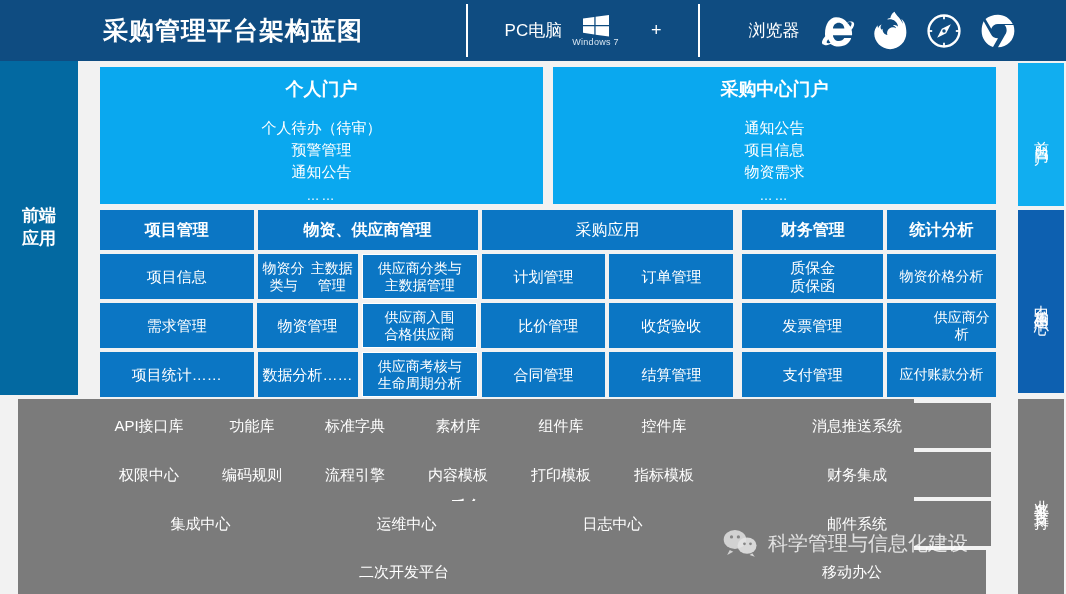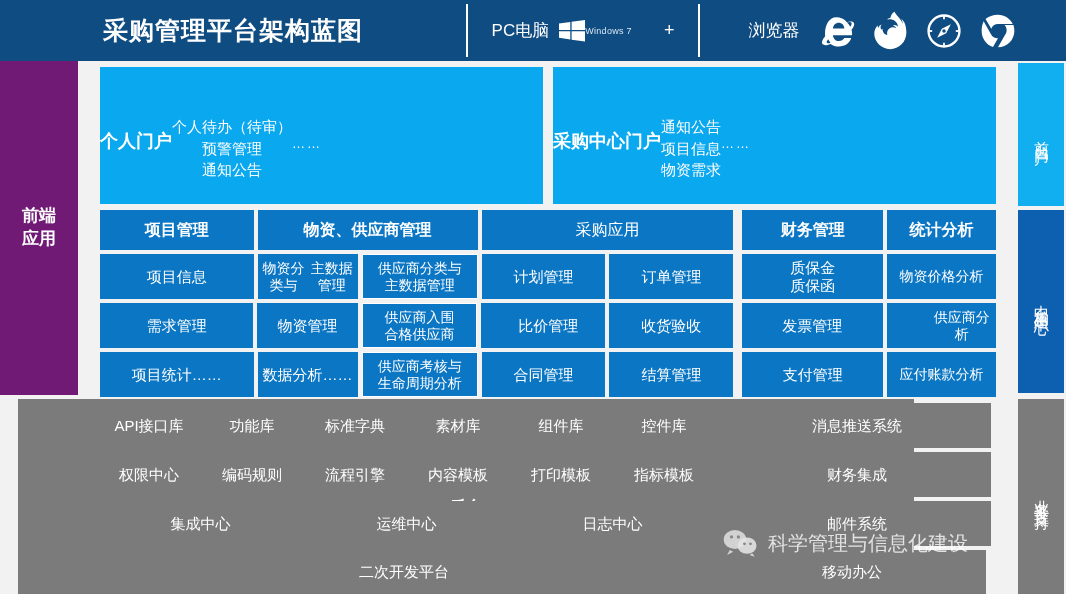--- a/index.html
+++ b/index.html
@@ -11,48 +11,48 @@
   }
   .page{position:relative;width:1066px;height:594px;background:#f2f2f2;}
 
   
   .header{position:absolute;left:0;top:0;width:1066px;height:61px;background:#0f4c81;display:flex;align-items:stretch;}
   .hdr-title{width:466px;display:flex;align-items:center;justify-content:center;
     color:#ffffff;font-size:25px;font-weight:bold;letter-spacing:1px;}
   .hdr-div{width:2px;background:#ffffff;margin:4px 0;}
   .hdr-pc{width:230px;display:flex;align-items:center;justify-content:center;gap:10px;color:#fff;}
   .hdr-pc-label{font-size:17px;}
-  .win7{display:flex;align-items:center;line-height:1;}
+  .win7{display:flex;flex-direction:column;align-items:center;line-height:1;}
   .win7 .flag{width:26px;height:22px;}
   .win7 .w7text{font-size:9px;color:#d8e6f2;margin-top:1px;letter-spacing:.3px;}
   .hdr-plus{font-size:18px;color:#ffffff;margin-left:22px;}
   .hdr-br{flex:1;display:flex;align-items:center;justify-content:center;gap:14px;color:#fff;}
   .hdr-br-label{font-size:17px;margin-right:2px;}
   .bricon{width:40px;height:40px;}
 
   
   .body{position:absolute;left:0;top:61px;width:1066px;height:533px;}
 
   .lrail{position:absolute;left:0;width:78px;display:flex;align-items:center;justify-content:center;
     color:#fff;font-size:17px;font-weight:bold;text-align:center;line-height:1.35;}
-  .lrail.front{top:0;height:334px;background:#701a75;}
+  .lrail.front{top:0;height:334px;background:#0369a1;}
   .lrail.sys{top:338px;height:195px;background:#7b7b7b;}
 
   .rrail{position:absolute;right:2px;width:46px;display:flex;align-items:center;justify-content:center;
     color:#fff;font-size:15px;line-height:1.25;text-align:center;
     writing-mode:vertical-rl;text-orientation:upright;letter-spacing:3px;}
   .rrail.r1{top:2px;height:143px;background:#11aef0;}
   .rrail.r2{top:149px;height:183px;background:#0d60b0;}
   .rrail.r3{top:338px;height:195px;background:#7b7b7b;}
 
   .canvas{position:absolute;left:82px;top:0;width:932px;height:533px;}
 
   
   .portals{position:absolute;left:18px;top:6px;width:896px;height:137px;display:flex;gap:10px;}
-  .portal{flex:1;background:#0aa8ef;color:#fff;display:flex;flex-direction:row;align-items:center;
+  .portal{flex:1;background:#0aa8ef;color:#fff;display:flex;flex-direction:column;align-items:center;
     padding-top:10px;box-sizing:border-box;}
   .portal-title{font-size:18px;font-weight:bold;}
   .portal-items{margin-top:16px;text-align:center;font-size:15px;line-height:1.45;}
   .portal-dots{font-size:13px;margin-top:6px;letter-spacing:2px;}
 
   
   .mods{position:absolute;left:18px;top:149px;width:896px;height:183px;}
   .mrow{position:absolute;left:0;width:896px;display:flex;gap:4px;}
   .cell{background:#0b76c4;color:#fff;display:flex;align-items:center;justify-content:center;
     text-align:center;box-sizing:border-box;font-size:15px;line-height:1.15;padding:2px;}

